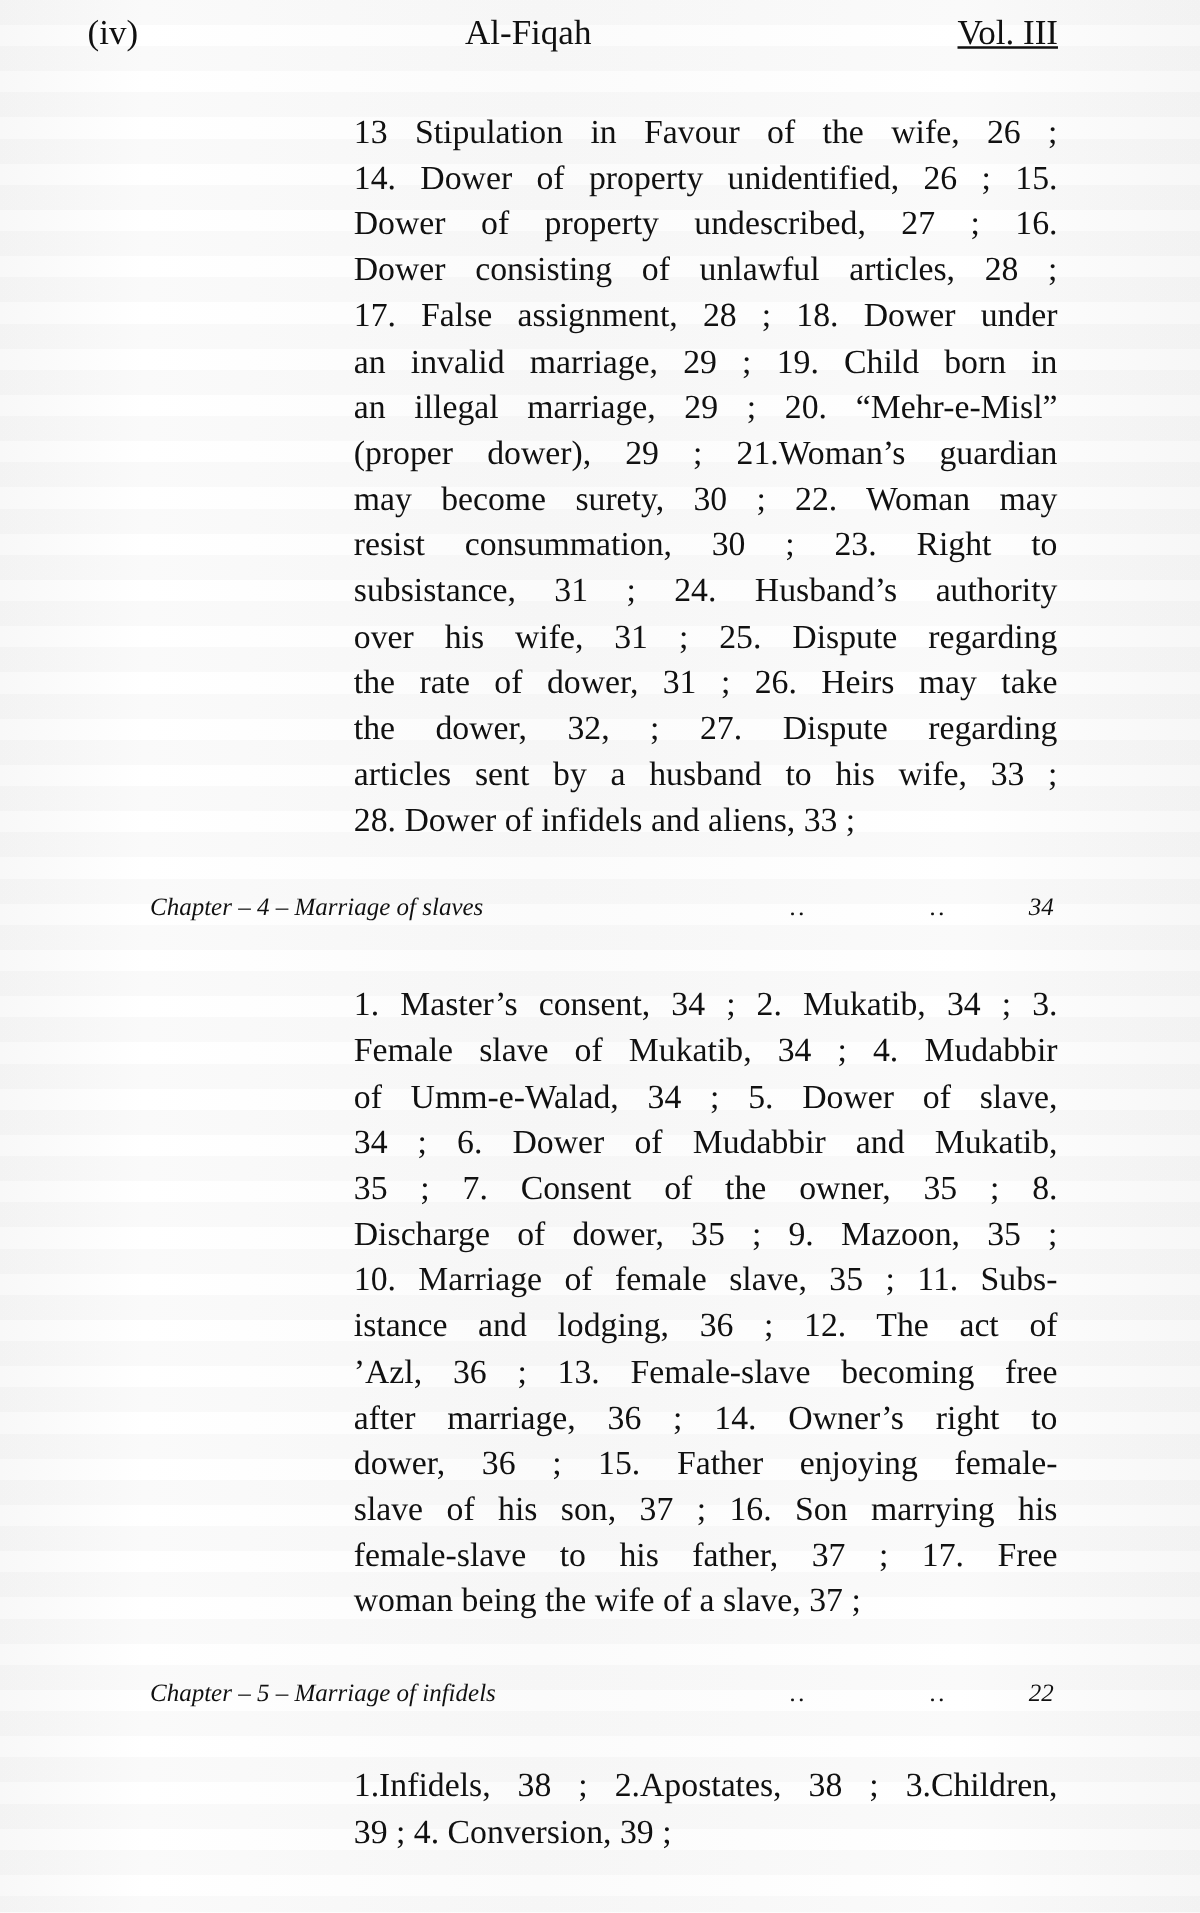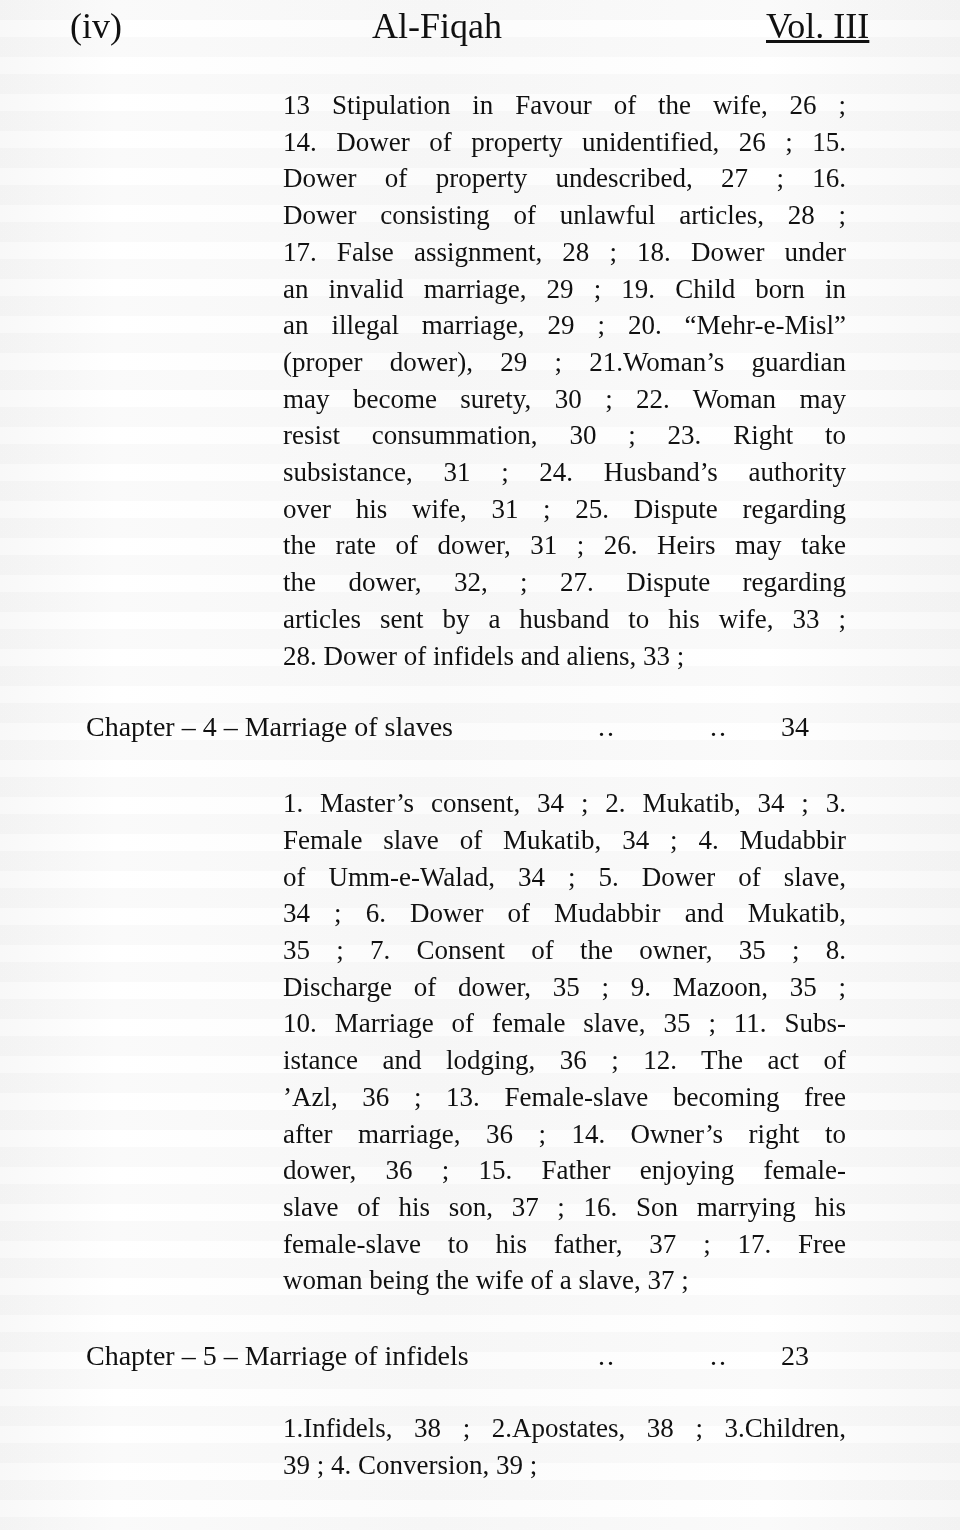--- a/index.html
+++ b/index.html
@@ -16,44 +16,45 @@
     position: absolute; inset: 0;
     background: repeating-linear-gradient(180deg,
       rgba(0,0,0,0.018) 0px, rgba(0,0,0,0.018) 20px,
       rgba(0,0,0,0.0) 20px, rgba(0,0,0,0.0) 37px);
     pointer-events: none;
   }
   .header {
     position: relative;
     height: 37px;
     margin-top: 8px;
-    font-size: 36px;
+    font-size: 28px;
     line-height: 37px;
   }
   .header .marker  { position: absolute; left: 70px;  top: 0; }
   .header .title   { position: absolute; left: 372px; top: 0; }
   .header .volume  { position: absolute; left: 766px; top: 0; text-decoration: underline; }
   .para {
     margin-left: 283px;
     width: 563px;
     font-size: 27px;
     line-height: 36.7px;
   }
   .para .line { text-align: justify; text-align-last: justify; }
   .para .line:last-child { text-align-last: left; }
   .p1 { margin-top: 42px; }
   .p2 { margin-top: 40px; }
   .p3 { margin-top: 36px; }
   .chapter-row {
     position: relative;
-    margin-left: 86px;
+    margin-left: 120px;
     width: 723px;
     height: 37px;
-    font-size: 28px;
+    font-size: 20px;
     line-height: 37px;
+    font-style: italic;
   }
   .c4 { margin-top: 34px; }
   .c5 { margin-top: 38px; text-align: center; }
   .chapter-row .label { position: absolute; left: 0; top: 0; }
   .chapter-row .dots1 { position: absolute; left: 512px; top: 0; letter-spacing: 2px; }
   .chapter-row .dots2 { position: absolute; left: 624px; top: 0; letter-spacing: 2px; }
   .chapter-row .pagenum { position: absolute; right: 0; top: 0; }
 </style>
 </head>
 <body>
@@ -107,20 +108,20 @@
       <div class="line">dower, 36 ; 15. Father enjoying female-</div>
       <div class="line">slave of his son, 37 ; 16. Son marrying his</div>
       <div class="line">female-slave to his father, 37 ; 17. Free</div>
       <div class="line">woman being the wife of a slave, 37 ;</div>
     </div>
 
   <div class="chapter-row c5">
     <span class="label">Chapter – 5 – Marriage of infidels</span>
     <span class="dots1">..</span>
     <span class="dots2">..</span>
-    <span class="pagenum">23</span>
+    <span class="pagenum">22</span>
   </div>
 
   <div class="para p3">
       <div class="line">1.Infidels, 38 ; 2.Apostates, 38 ; 3.Children,</div>
       <div class="line">39 ; 4. Conversion, 39 ;</div>
     </div>
 </div>
 
 </body></html>

